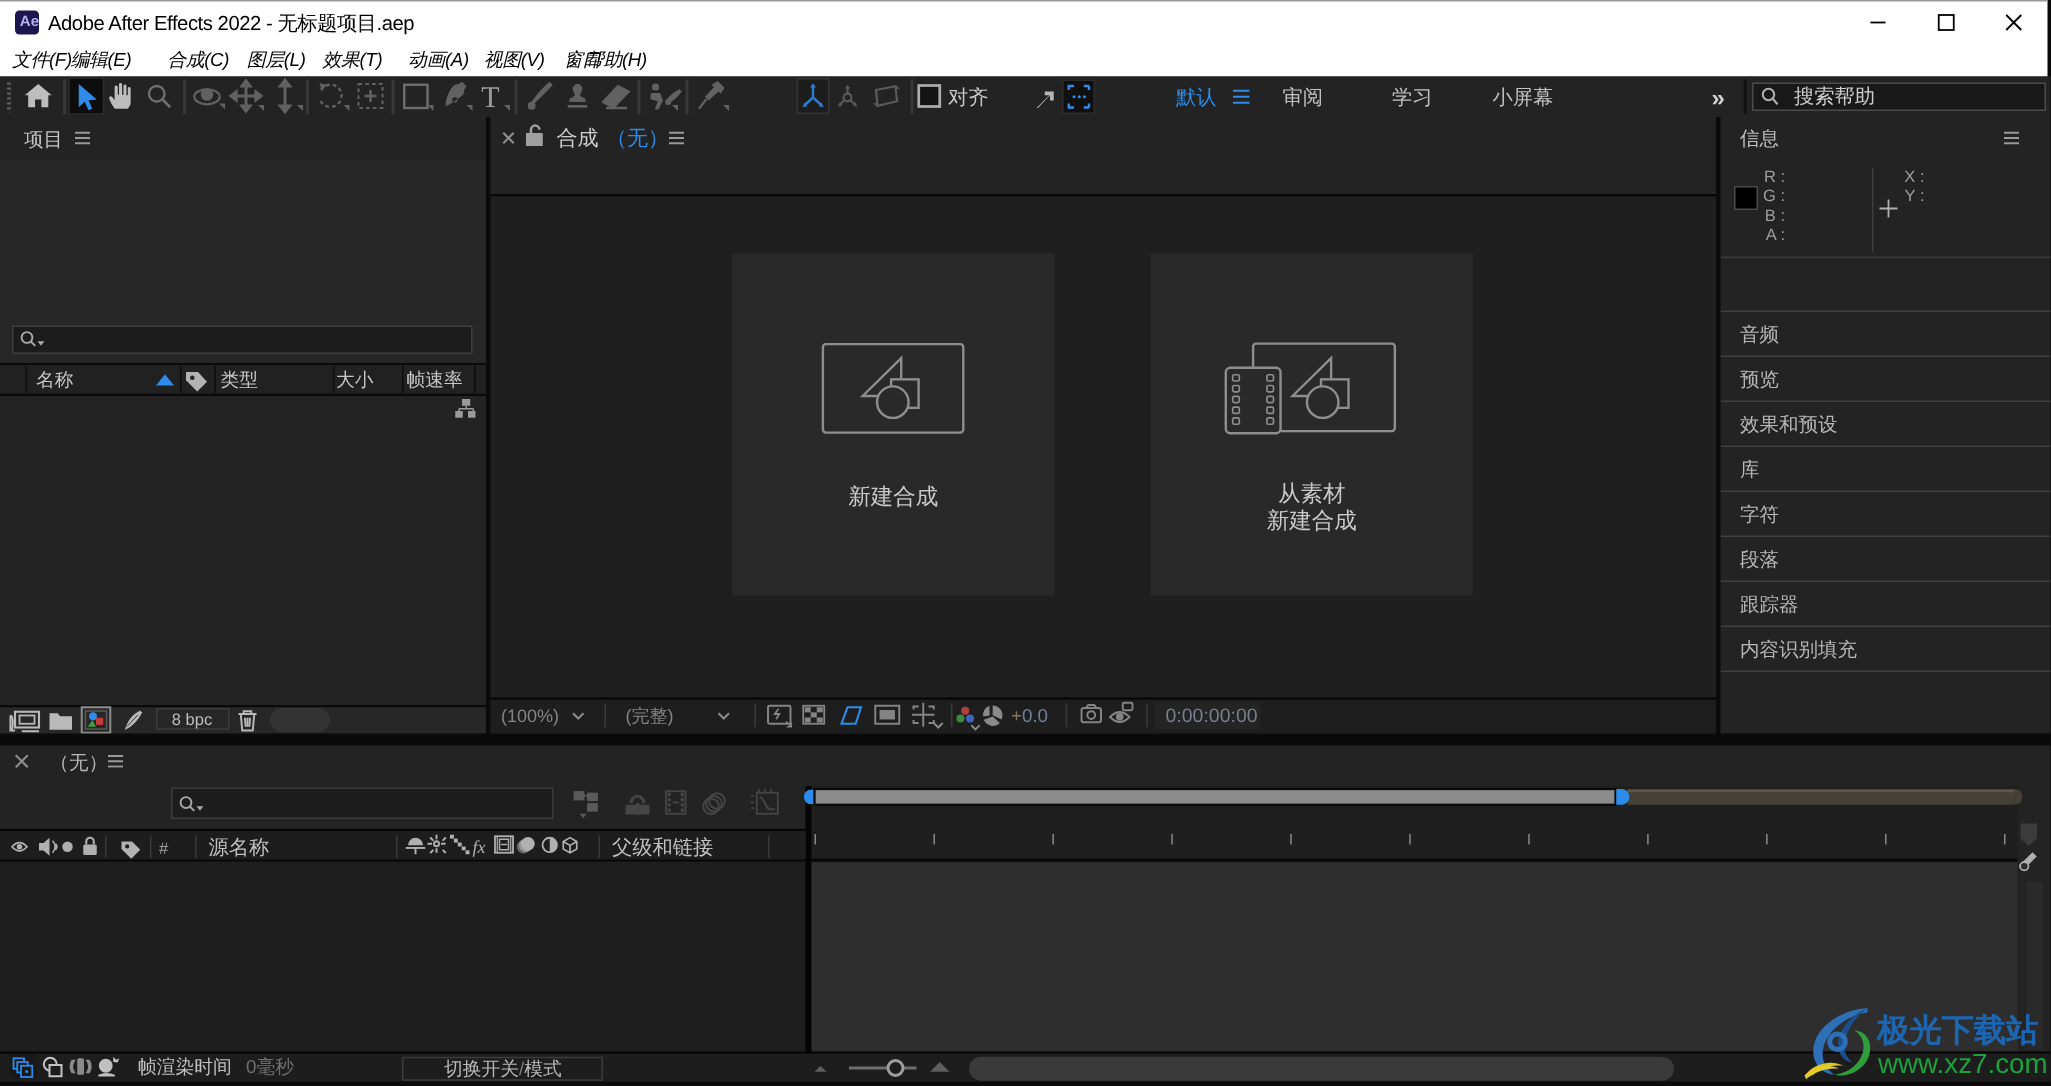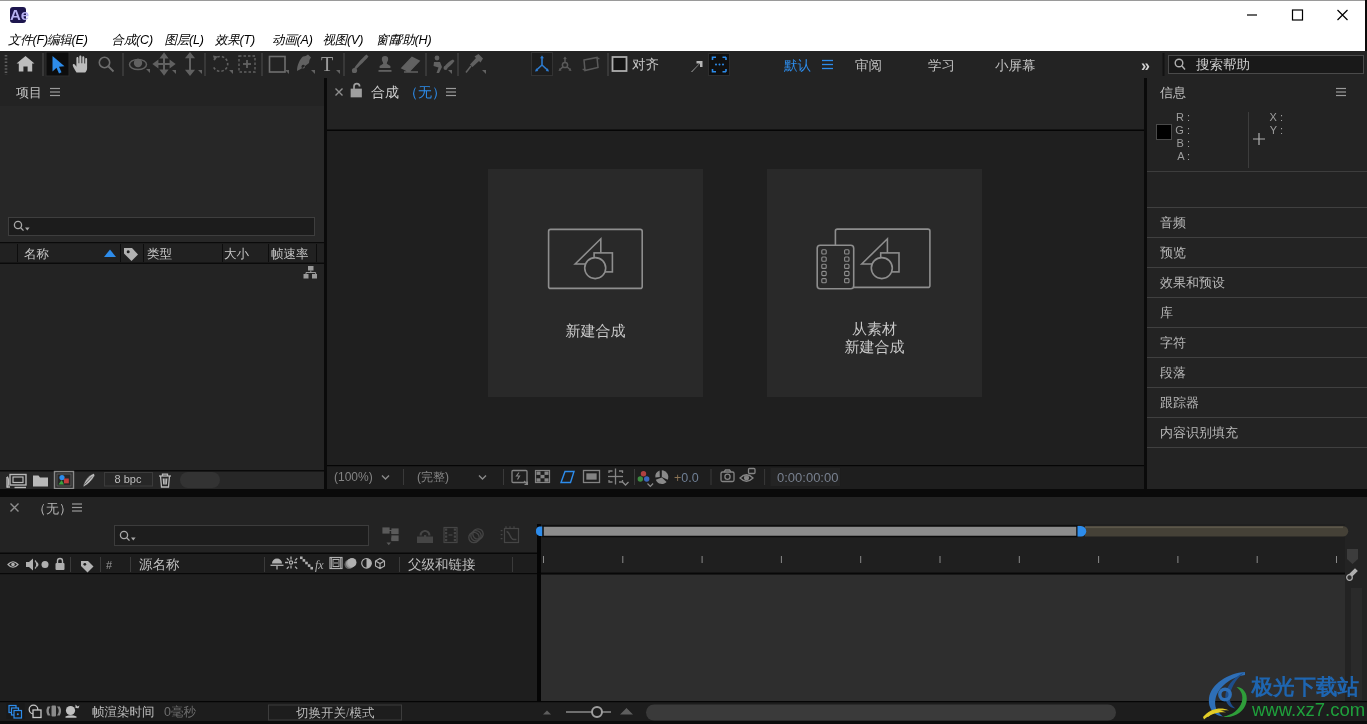--- a/index.html
+++ b/index.html
@@ -3,37 +3,38 @@
 <meta charset="utf-8">
 <style>
   html,body{margin:0;padding:0;}
   body{width:1367px;height:724px;overflow:hidden;background:#0a0a0a;
        font-family:"Liberation Sans",sans-serif;}
   .win{position:relative;width:1367px;height:724px;background:#0a0a0a;}
   .abs{position:absolute;}
   
   .titlebar{left:0;top:0;width:1365px;height:30px;background:#ffffff;border-top:1px solid #9a9a9a;box-sizing:border-box;}
   .aebadge{left:10px;top:7px;width:16px;height:16px;background:#1d164e;border-radius:3px;
-           color:#b6b1f2;font-size:15px;font-weight:bold;text-align:left;line-height:16px;}
+           color:#b6b1f2;font-size:10px;font-weight:bold;text-align:right;line-height:16px;}
   .wtitle{left:32px;top:0;height:30px;line-height:31px;color:#000;font-size:13.5px;letter-spacing:-0.3px;}
   .menubar{left:0;top:30px;width:1365px;height:21px;background:#ffffff;font-style:italic;}
   .menubar span{position:absolute;color:#000;font-size:12.5px;letter-spacing:-0.2px;line-height:21px;top:0;}
   
   .toolbar{left:0;top:51px;width:1367px;height:27px;background:#232323;}
   .proj{left:0;top:78px;width:324px;height:411px;background:#272727;}
   .comp{left:327px;top:78px;width:817px;height:411px;background:#232323;}
   .rightp{left:1147px;top:78px;width:220px;height:411px;background:#232323;}
   .tl{left:0;top:497px;width:1367px;height:225px;background:#232323;}
 </style>
 </head>
 <body>
 <div class="win">
 
   <div class="abs titlebar"></div>
   <div class="abs aebadge">Ae</div>
+  <div class="abs wtitle">Adobe After Effects 2022 - 无标题项目.aep</div>
 
   <svg class="abs" style="left:1240px;top:0;width:127px;height:30px" viewBox="0 0 127 30">
     <line x1="7" y1="15" x2="17" y2="15" stroke="#000" stroke-width="1.2"></line>
     <rect x="52.5" y="10" width="10" height="10" fill="none" stroke="#000" stroke-width="1.2"></rect>
     <path d="M97.5 10 L107.5 20 M107.5 10 L97.5 20" stroke="#000" stroke-width="1.2"></path>
   </svg>
 
   <div class="abs menubar">
       <span style="left:8px">文件(F)</span>
       <span style="left:47px">编辑(E)</span>

